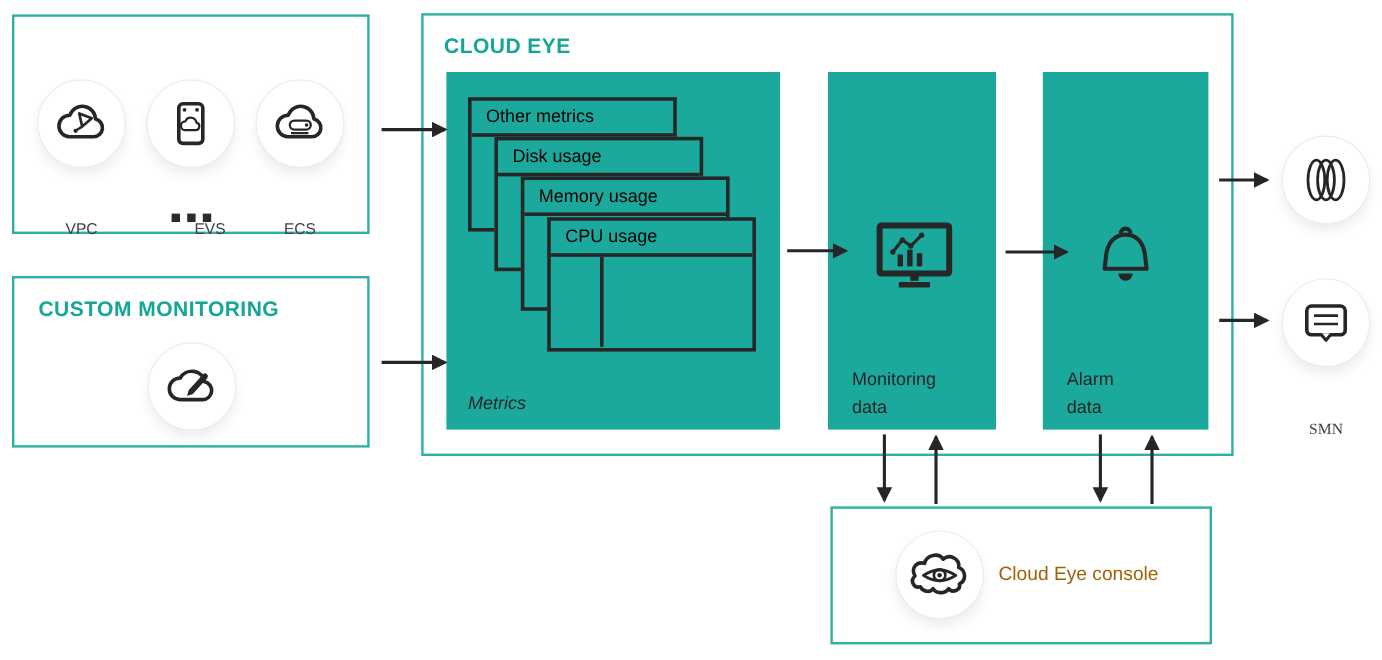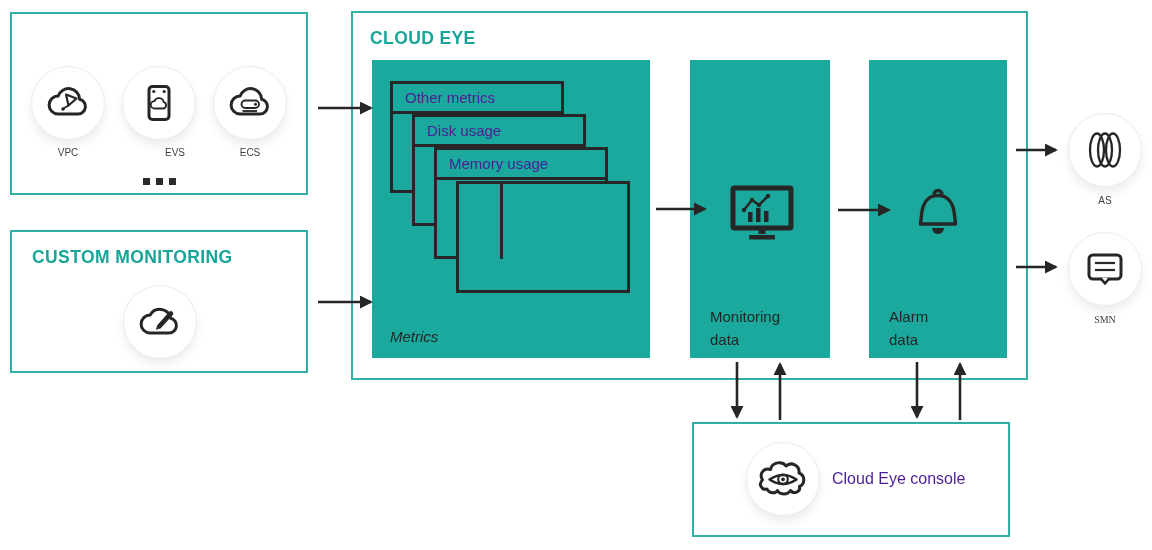--- a/index.html
+++ b/index.html
@@ -9,31 +9,31 @@
   *{margin:0;padding:0;box-sizing:border-box;}
   body{background:#fff;font-family:"Liberation Sans",sans-serif;}
   .canvas{position:relative;width:1152px;height:550px;background:#fff;overflow:hidden;}
 
   .obox{position:absolute;border:2px solid var(--teal-border);background:#fff;}
   .obox-title{position:absolute;font-size:17.5px;font-weight:bold;letter-spacing:.4px;color:var(--teal-title);}
 
   .circle{position:absolute;width:74px;height:74px;border-radius:50%;background:#fff;
           border:1px solid var(--circle-border);box-shadow:0 6px 10px rgba(0,0,0,.07);
           display:flex;align-items:center;justify-content:center;}
-  .node-label{position:absolute;width:74px;text-align:center;font-size:10px;color:var(--label);}
+  .node-label{position:absolute;width:74px;text-align:center;font-size:13px;color:var(--label);margin-top:36px;}
 
   .dots{position:absolute;display:flex;gap:6px;}
   .dots span{width:7px;height:7px;background:#2B2B2B;display:block;}
 
   .panel{position:absolute;background:var(--teal);}
   .panel-label{position:absolute;font-size:15px;line-height:23px;color:var(--panel-text);white-space:pre-line;}
 
   .mcard{position:absolute;width:174px;height:112px;border:3.5px solid var(--ink);background:var(--teal);}
   .mcard-title{height:30px;line-height:27px;border-bottom:3.5px solid var(--ink);
-               padding-left:12px;font-size:15px;color:#4c1d95;}
+               padding-left:12px;font-size:15px;color:#000000;}
   .mcard-body{display:flex;height:74.5px;}
   .mcard-cell-left{width:44px;border-right:3.5px solid var(--ink);}
 
   .arrows{position:absolute;left:0;top:0;width:1152px;height:550px;pointer-events:none;}
 
   svg.icn{display:block;}
 </style>
 </head>
 <body>
 
@@ -90,20 +90,21 @@
   <div class="mcard" style="left:390px;top:81px;">
     <div class="mcard-title">Other metrics</div>
   </div>
   <div class="mcard" style="left:412px;top:114px;">
     <div class="mcard-title">Disk usage</div>
   </div>
   <div class="mcard" style="left:434px;top:147px;">
     <div class="mcard-title">Memory usage</div>
   </div>
   <div class="mcard" style="left:456px;top:181px;">
+    <div class="mcard-title">CPU usage</div>
     <div class="mcard-body">
         <div class="mcard-cell-left"></div>
         <div></div>
       </div>
   </div>
   <div class="panel-label" style="left:390px;top:325px;font-style:italic;">Metrics</div>
 
   <div class="panel" style="left:690px;top:60px;width:140px;height:298px;"></div>
   <svg class="icn" style="position:absolute;left:729px;top:184px;" width="66" height="58" viewBox="0 0 66 58" fill="none" stroke="#262626">
     <rect x="4" y="4" width="58" height="40" rx="1.5" stroke-width="5"></rect>
@@ -152,21 +153,21 @@
 
   <div class="obox" style="left:692px;top:422px;width:318px;height:115px;"></div>
   <div class="circle" style="left:746px;top:442px;">
     <svg class="icn" width="56" height="46" viewBox="0 0 56 46" fill="none" stroke="#262626">
       <path d="M12 33 C6.5 34.5 3 28 7.5 24 C3.5 17 9.5 11.5 15.5 13.5 C17 6 27.5 4.5 31 10 C36 5.5 45 9 44 17 C50 19 50.5 28 44.5 30.5 C46 36 38.5 38.5 35.5 34.5 C33 39 24.5 39 22.5 34.5 C20.5 38 14 37.5 12 33 Z" stroke-width="3" stroke-linejoin="round"></path>
       <path d="M14.5 23.5 Q28 14.5 41.5 23.5 Q28 32.5 14.5 23.5 Z" stroke-width="2.4" stroke-linejoin="round"></path>
       <circle cx="28" cy="23.3" r="4.8" stroke-width="2.2"></circle>
       <circle cx="28" cy="23.3" r="1.9" fill="#262626" stroke="none"></circle>
     </svg>
   </div>
-  <div style="position:absolute;left:832px;top:470px;font-size:16px;color:#4c1d95;">Cloud Eye console</div>
+  <div style="position:absolute;left:832px;top:470px;font-size:16px;color:#a16207;">Cloud Eye console</div>
 
   <svg class="arrows" width="1152" height="550" viewBox="0 0 1152 550">
     <defs>
       <marker id="ah" viewBox="0 0 10 10" refX="8.5" refY="5" markerWidth="5" markerHeight="5" orient="auto-start-reverse">
         <path d="M0 0 L10 5 L0 10 Z" fill="#262626"></path>
       </marker>
     </defs>
     <g stroke="#262626" stroke-width="2.6">
       <line x1="318" y1="108" x2="371" y2="108" marker-end="url(#ah)"></line>
       <line x1="318" y1="302" x2="371" y2="302" marker-end="url(#ah)"></line>

